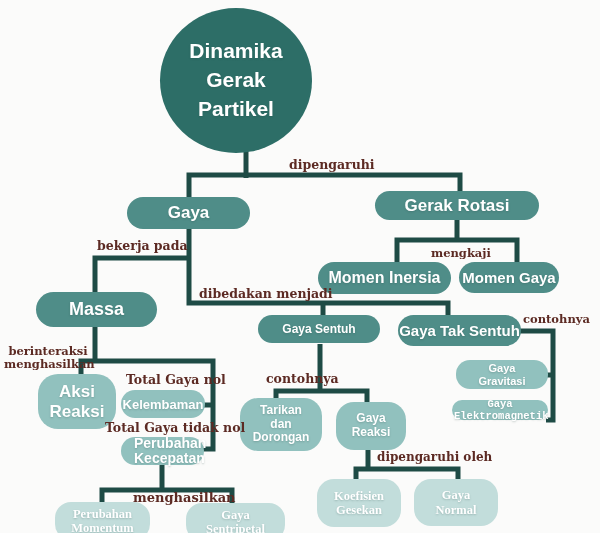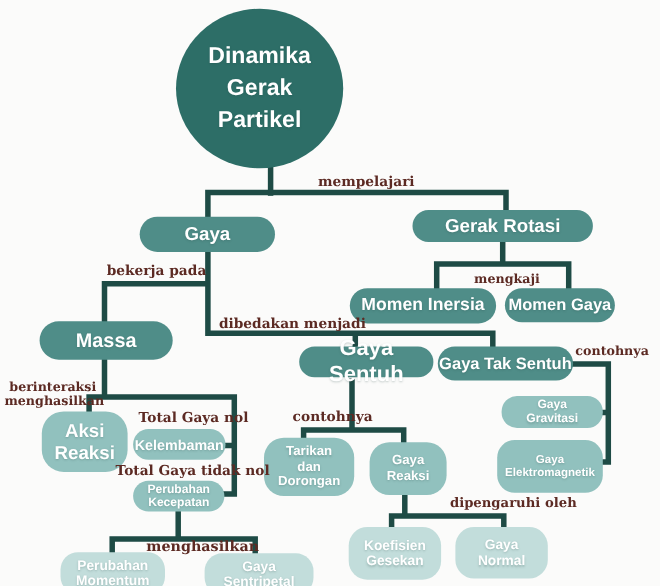--- a/index.html
+++ b/index.html
@@ -13,21 +13,21 @@
   .wires path { fill:none; stroke:var(--line); stroke-width:5; stroke-linejoin:miter; }
   .node {
     position:absolute; display:flex; align-items:center; justify-content:center;
     color:#fff; font-weight:bold; text-align:center;
     text-shadow:0 1px 2px rgba(40,70,68,.25);
   }
   .node .t { display:inline-block; }
   .root-node { background:var(--root); border-radius:50%; }
   .lv2 { background:var(--level2); }
   .lv3 { background:var(--level3); }
-  .lv4 { background:var(--level4); }
+  .lv4 { background:var(--level4);font-family:Liberation Serif, serif; }
   .elabel {
     position:absolute; font-family:"DejaVu Serif", serif; font-weight:bold;
     color:var(--label_text); white-space:nowrap; line-height:1.1;
   }
   .wrap { white-space:normal; text-align:center; }
 </style>
 </head>
 <body>
 
 <div class="stage">
@@ -63,77 +63,77 @@
   </div>
 
   <div class="node lv2" style="left:459px;top:262px;width:100px;height:31px;border-radius:16px;font-size:15px;">
     <span class="t">Momen Gaya</span>
   </div>
 
   <div class="node lv2" style="left:36px;top:292px;width:121px;height:35px;border-radius:18px;font-size:18px;">
     <span class="t">Massa</span>
   </div>
 
-  <div class="node lv2" style="left:272px;top:315px;width:122px;height:28px;border-radius:16px;font-size:20px;">
+  <div class="node lv2" style="left:258px;top:315px;width:122px;height:28px;border-radius:16px;font-size:12px;">
     <span class="t">Gaya Sentuh</span>
   </div>
 
   <div class="node lv2" style="left:398px;top:315px;width:123px;height:31px;border-radius:16px;font-size:15px;">
     <span class="t">Gaya Tak Sentuh</span>
   </div>
 
   <div class="node lv3" style="left:121px;top:390px;width:84px;height:28px;border-radius:14px;font-size:13px;">
     <span class="t">Kelembaman</span>
   </div>
 
   <div class="node lv3" style="left:38px;top:374px;width:78px;height:55px;border-radius:20px;font-size:17px;line-height:1.15;">
     <span class="t wrap" style="width:58px;">Aksi Reaksi</span>
   </div>
 
-  <div class="node lv3" style="left:121px;top:437px;width:83px;height:28px;border-radius:14px;font-size:11px;line-height:1.1;">
+  <div class="node lv3" style="left:121px;top:437px;width:83px;height:28px;border-radius:14px;font-size:14px;line-height:1.1;justify-content:flex-end;">
     <span class="t wrap" style="width:70px;">Perubahan Kecepatan</span>
   </div>
 
   <div class="node lv3" style="left:240px;top:398px;width:82px;height:53px;border-radius:18px;font-size:12px;line-height:1.15;">
     <span class="t wrap" style="width:60px;">Tarikan dan Dorongan</span>
   </div>
 
   <div class="node lv3" style="left:336px;top:402px;width:70px;height:48px;border-radius:18px;font-size:12px;line-height:1.15;">
     <span class="t wrap" style="width:52px;">Gaya Reaksi</span>
   </div>
 
   <div class="node lv3" style="left:456px;top:360px;width:92px;height:29px;border-radius:14px;font-size:11px;line-height:1.15;">
     <span class="t wrap" style="width:56px;">Gaya Gravitasi</span>
   </div>
 
-  <div class="node lv3" style="left:452px;top:400px;width:96px;height:48px;border-radius:16px;font-size:10.5px;line-height:1.15;">
+  <div class="node lv3" style="left:452px;top:400px;width:96px;height:20px;border-radius:16px;font-size:10.5px;line-height:1.15;font-family:Liberation Mono, monospace;">
     <span class="t wrap" style="width:92px;">Gaya Elektromagnetik</span>
   </div>
 
   <div class="node lv4" style="left:55px;top:502px;width:95px;height:38px;border-radius:16px;font-size:12.5px;line-height:1.15;">
     <span class="t wrap" style="width:70px;">Perubahan Momentum</span>
   </div>
 
   <div class="node lv4" style="left:186px;top:503px;width:99px;height:38px;border-radius:16px;font-size:12.5px;line-height:1.15;">
     <span class="t wrap" style="width:66px;">Gaya Sentripetal</span>
   </div>
 
   <div class="node lv4" style="left:317px;top:479px;width:84px;height:48px;border-radius:17px;font-size:12.5px;line-height:1.15;">
     <span class="t wrap" style="width:60px;">Koefisien Gesekan</span>
   </div>
 
   <div class="node lv4" style="left:414px;top:479px;width:84px;height:47px;border-radius:17px;font-size:12.5px;line-height:1.15;">
     <span class="t wrap" style="width:46px;">Gaya Normal</span>
   </div>
 
-  <div class="elabel" style="left:289px;top:158px;font-size:12.5px;">mempelajari</div>
+  <div class="elabel" style="left:289px;top:158px;font-size:12.5px;">dipengaruhi</div>
   <div class="elabel" style="left:97px;top:239px;font-size:12.5px;">bekerja pada</div>
   <div class="elabel" style="left:431px;top:247px;font-size:11.5px;">mengkaji</div>
   <div class="elabel" style="left:199px;top:287px;font-size:12.5px;">dibedakan menjadi</div>
   <div class="elabel" style="left:523px;top:313px;font-size:11.5px;">contohnya</div>
   <div class="elabel wrap" style="left:4px;top:345px;width:88px;font-size:11.5px;white-space:normal;text-align:center;">berinteraksi menghasilkan</div>
   <div class="elabel" style="left:126px;top:373px;font-size:12.5px;">Total Gaya nol</div>
   <div class="elabel" style="left:266px;top:372px;font-size:12.5px;">contohnya</div>
   <div class="elabel" style="left:105px;top:421px;font-size:12.5px;">Total Gaya tidak nol</div>
-  <div class="elabel" style="left:377px;top:451px;font-size:12px;margin-left:32px;">dipengaruhi oleh</div>
+  <div class="elabel" style="left:377px;top:451px;font-size:12px;">dipengaruhi oleh</div>
   <div class="elabel" style="left:133px;top:491px;font-size:13px;text-align:center;">menghasilkan</div>
 
 </div>
 
 </body></html>

